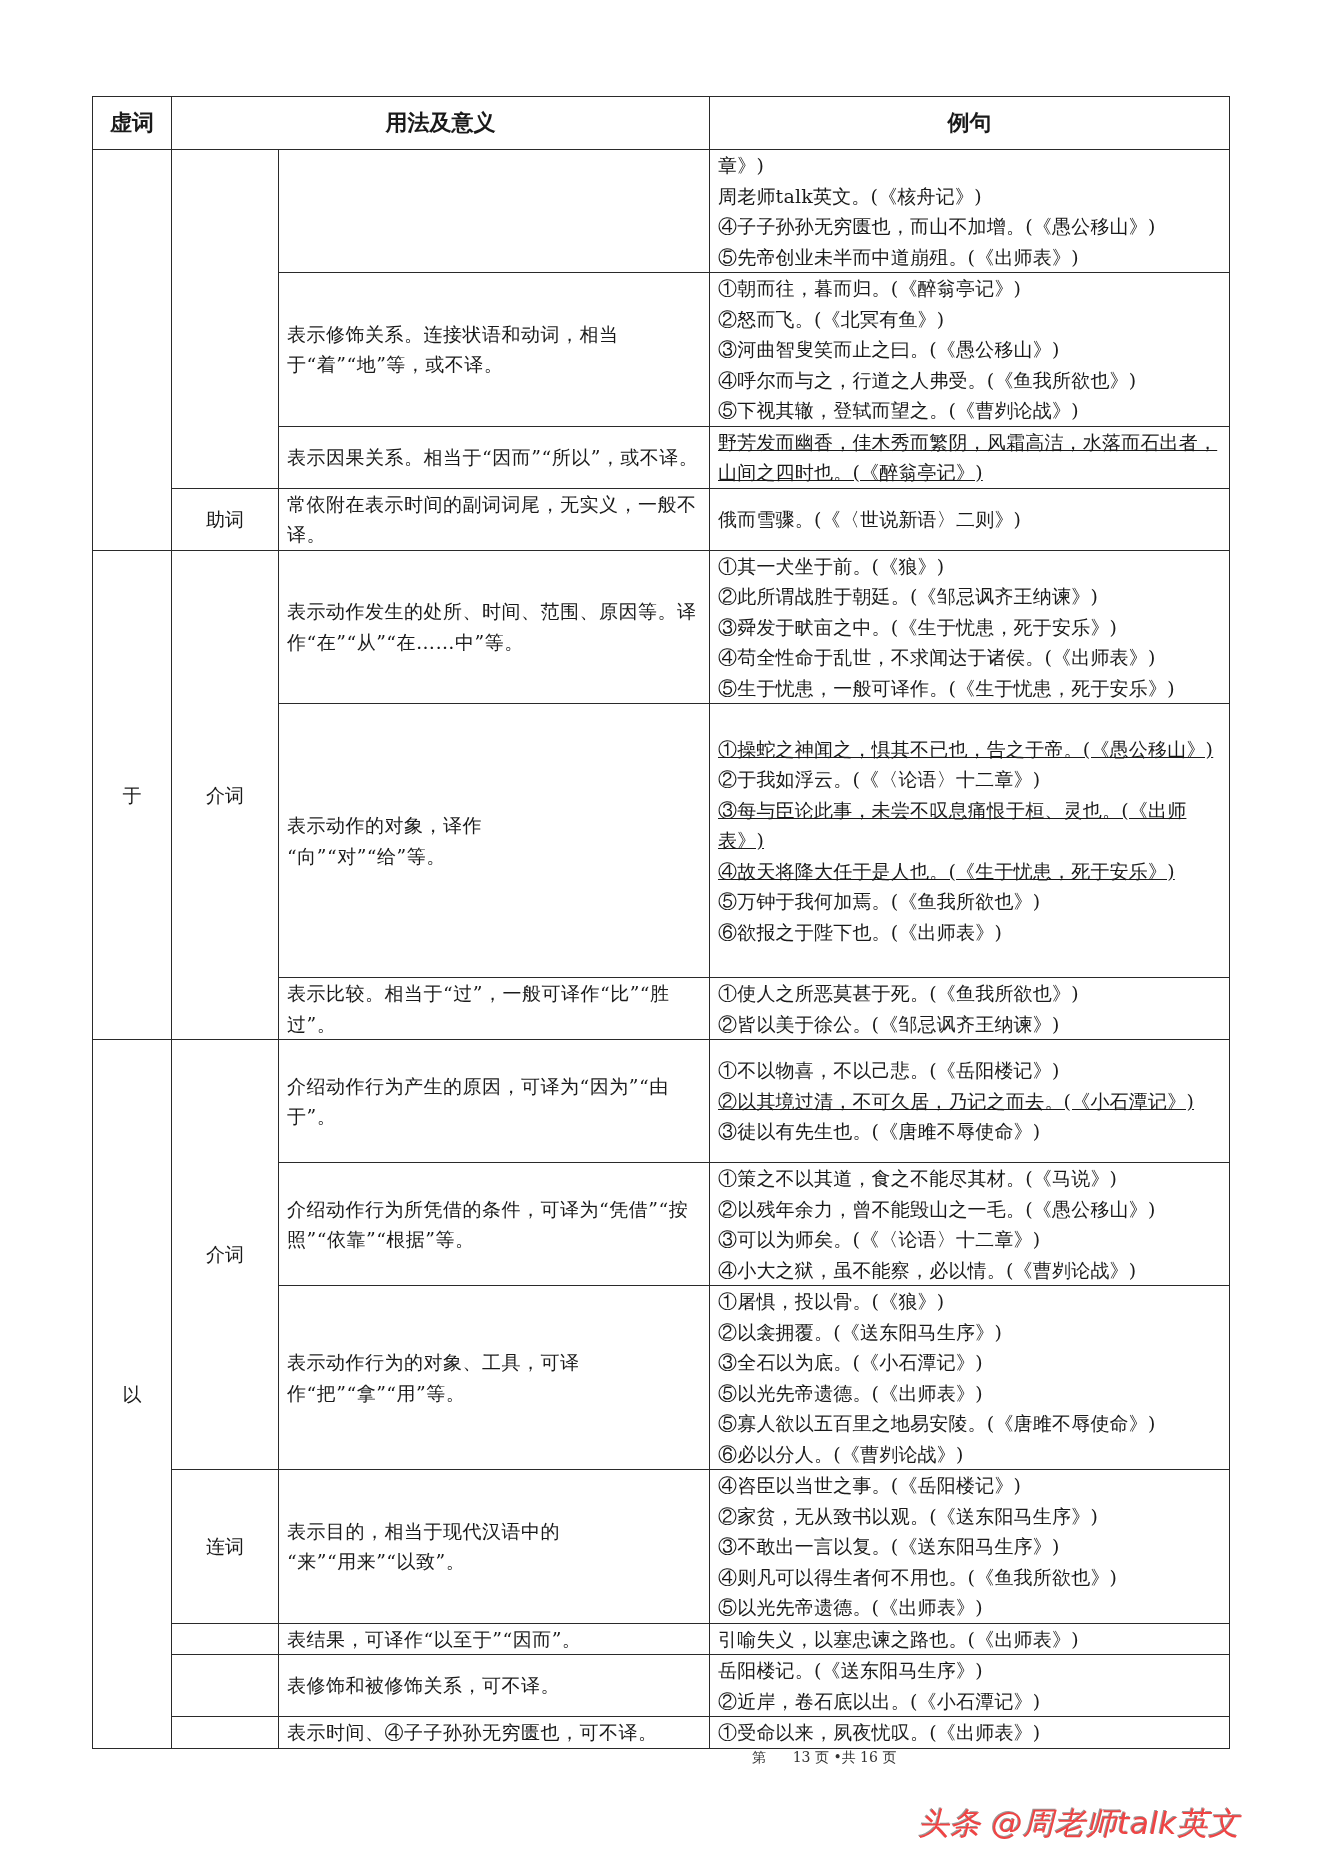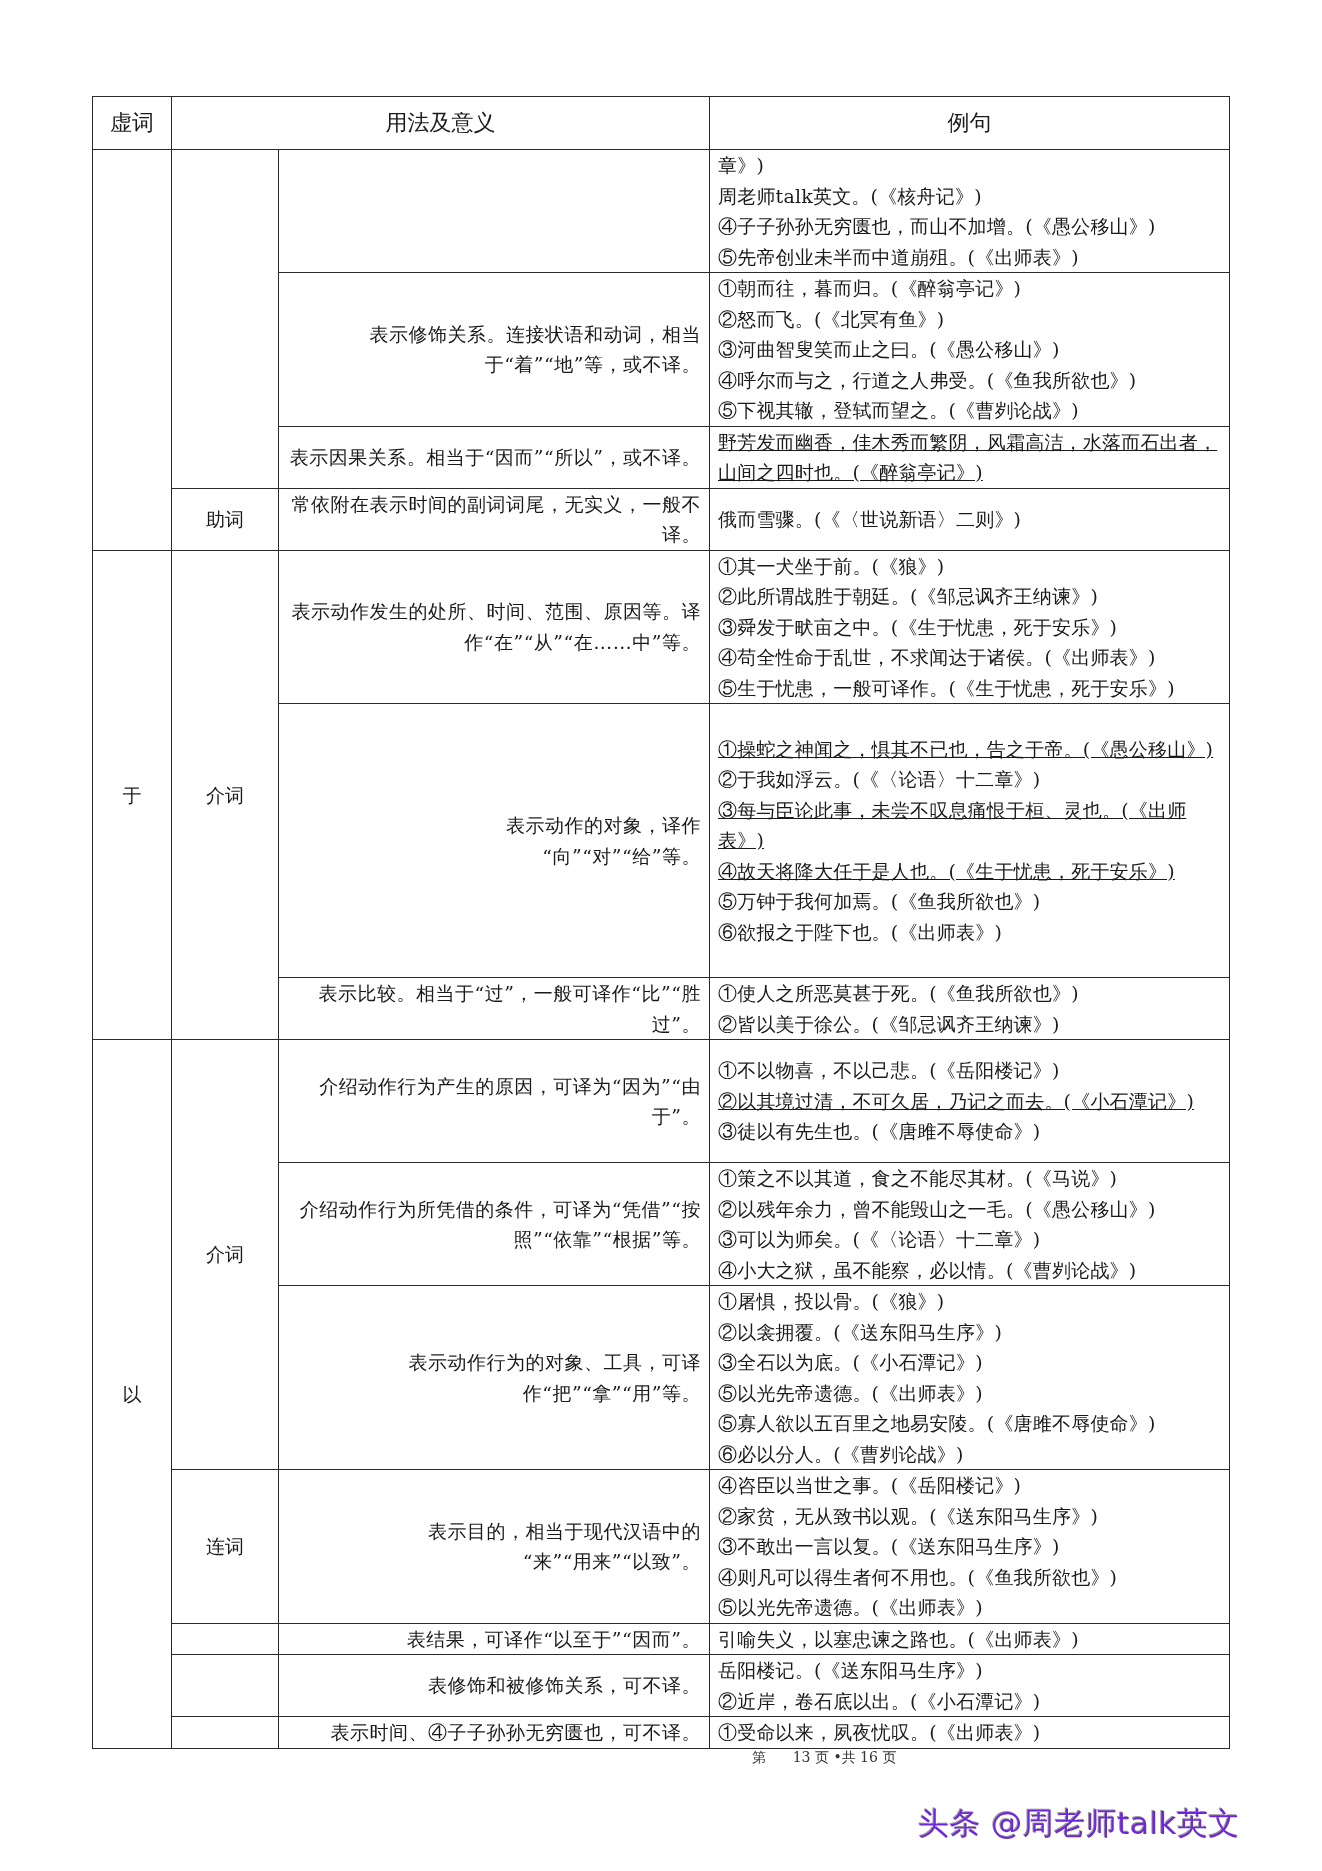--- a/index.html
+++ b/index.html
@@ -13,39 +13,40 @@
   table.grid td, table.grid th {
     border:1.5px solid #2a2a2a;
     padding:0 8px;
     vertical-align:middle;
     font-size:19px;
     line-height:30.5px;
     overflow:hidden;
   }
   table.grid th {
     font-family:"DejaVu Sans","Liberation Sans",sans-serif;
-    font-weight:normal; font-size:22px; text-align:center; height:28px; line-height:28px;
+    font-weight:bold; font-size:22px; text-align:center; height:28px; line-height:28px;
     padding:12px;
   }
   .c-word { text-align:center; }
   .c-pos  { text-align:center; }
-  .c-use  { text-align:right; letter-spacing:0.5px;margin-left:28px; }
+  .c-use  { text-align:left; letter-spacing:0.5px;margin-left:28px; }
   .c-ex   { text-align:left; letter-spacing:0.2px; }
   .ex-line { display:block; white-space:nowrap; }
   .ex-line.wrap { white-space:normal;text-decoration:underline; }
   .footer-page {
     position:absolute; top:1749px; left:752px;
     font-family:"DejaVu Serif","Liberation Serif",serif; font-size:14px; color:#333;
     white-space:pre;
   }
   .watermark {
     position:absolute; top:1803px; left:918px;
-    font-family:"DejaVu Sans","Liberation Sans",sans-serif; font-size:31px; color:#6d28d9;
+    font-family:"DejaVu Sans","Liberation Sans",sans-serif; font-size:31px; color:#ef4444;
     text-shadow:1px 1px 0 #fff, -1px -1px 0 #999;
     letter-spacing:0.5px;
+    font-style:italic;
   }
 </style>
 </head>
 <body>
 
 <table class="grid">
   <colgroup>
     <col style="width:79px">
     <col style="width:107px">
     <col style="width:431px">

